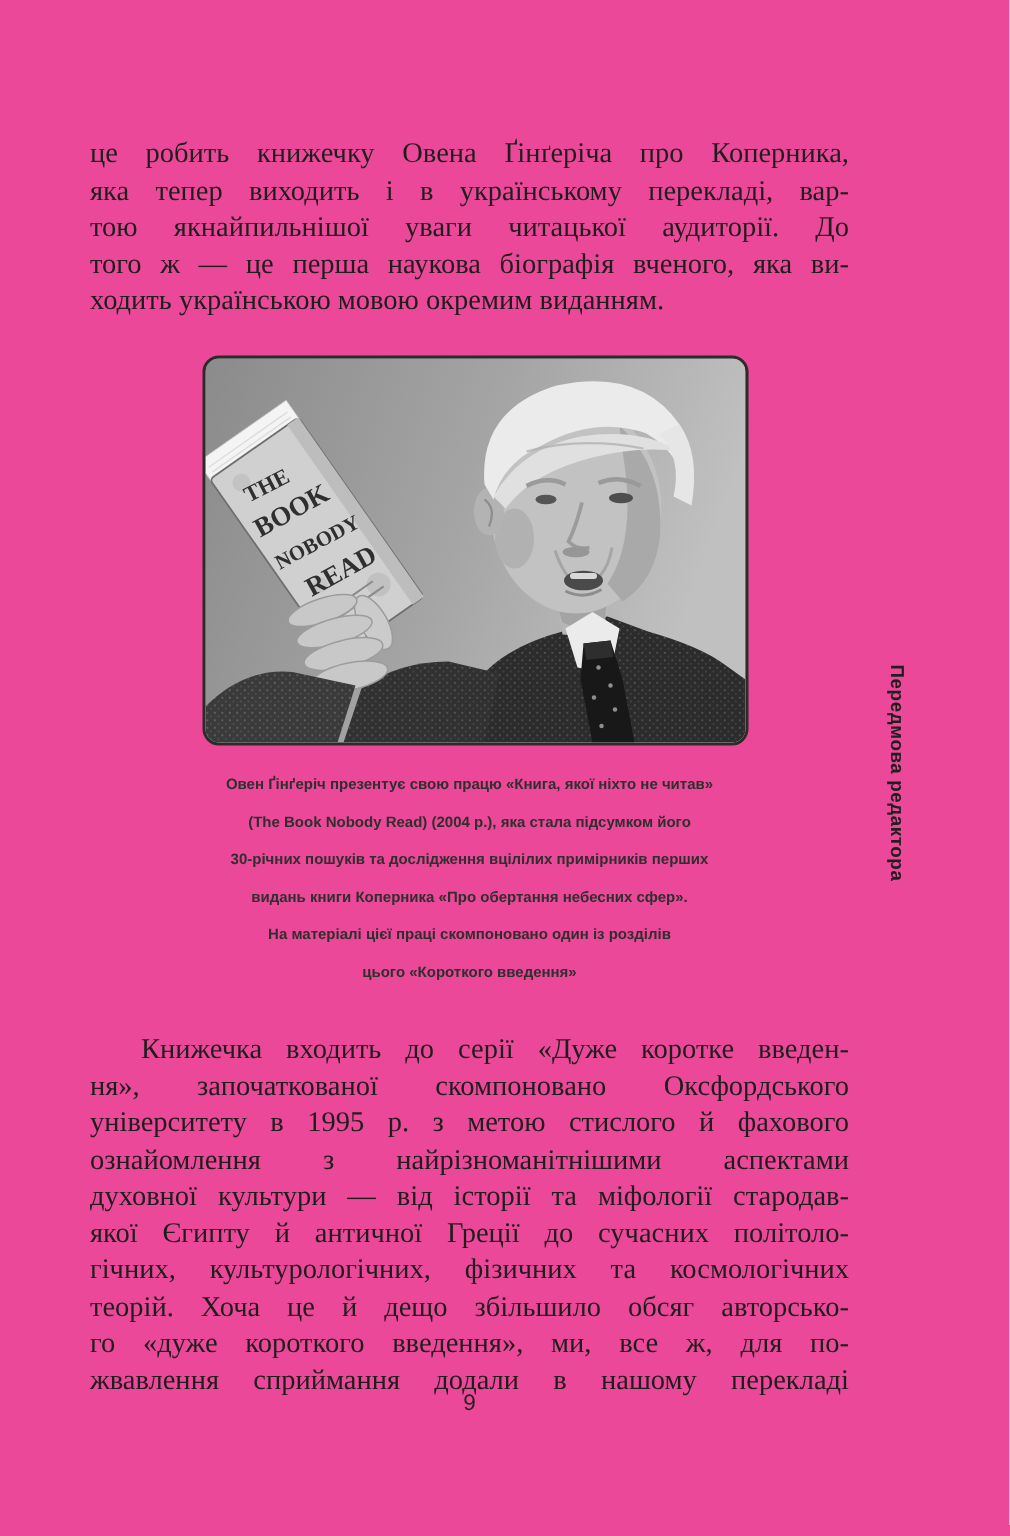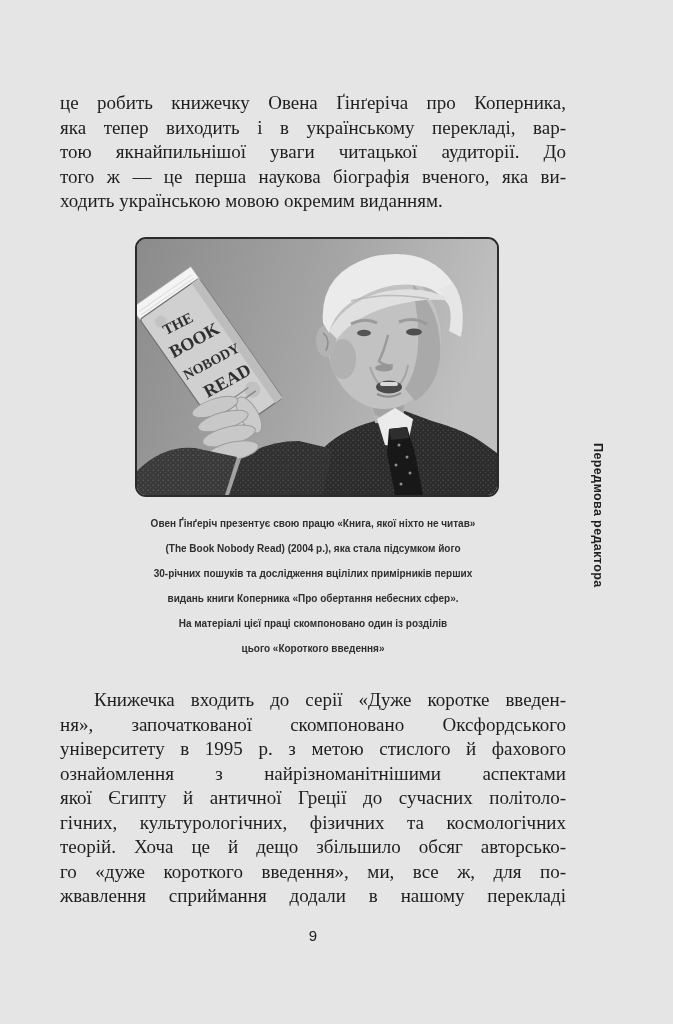--- a/index.html
+++ b/index.html
@@ -1,19 +1,19 @@
 <!DOCTYPE html>
 <html><head>
 <meta charset="utf-8">
 <style>
   html,body { margin:0; padding:0; background:#ffffff; }
   .page {
     position: relative;
     width: 673px; height: 1024px;
-    background: #e5e5e5;
+    background: #ec4899;
     overflow: hidden;
     font-family: "Liberation Serif", serif;
   }
   .text-column {
     position: absolute;
     left: 60px; top: 0;
     width: 506px; height: 1024px;
   }
   .paragraph {
     position: absolute; left: 0; right: 0;
@@ -190,20 +190,21 @@
         <div class="line">видань книги Коперника «Про обертання небесних сфер».</div>
         <div class="line">На матеріалі цієї праці скомпоновано один із розділів</div>
         <div class="line last">цього «Короткого введення»</div>
       </figcaption>
 
     <div class="paragraph body-par">
         <div class="line first">Книжечка входить до серії «Дуже коротке введен-</div>
         <div class="line">ня», започаткованої скомпоновано Оксфордського</div>
         <div class="line">університету в 1995 р. з метою стислого й фахового</div>
         <div class="line">ознайомлення з найрізноманітнішими аспектами</div>
+        <div class="line">духовної культури — від історії та міфології стародав-</div>
         <div class="line">якої Єгипту й античної Греції до сучасних політоло-</div>
         <div class="line">гічних, культурологічних, фізичних та космологічних</div>
         <div class="line">теорій. Хоча це й дещо збільшило обсяг авторсько-</div>
         <div class="line">го «дуже короткого введення», ми, все ж, для по-</div>
         <div class="line last">жвавлення сприймання додали в нашому перекладі</div>
       </div>
 
     <div class="page-number">9</div>
   </main>
 

